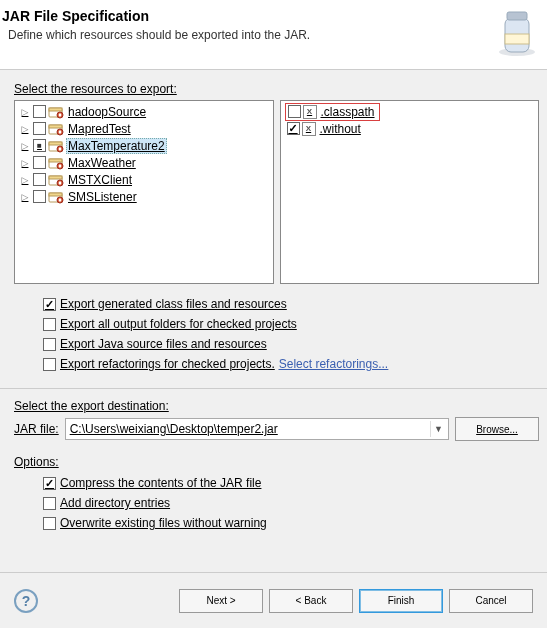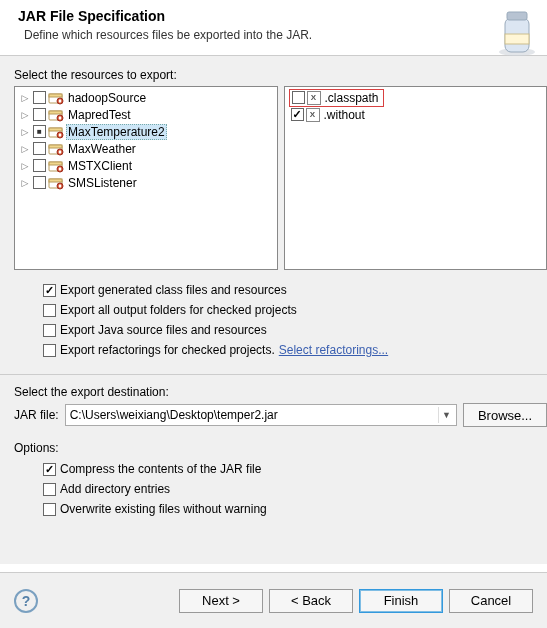--- a/index.html
+++ b/index.html
@@ -7,36 +7,37 @@
     font-family: "Segoe UI", Tahoma, sans-serif;
     font-size: 12px;
     background: #fff;
     color: #000;
     width: 547px;
     height: 628px;
     overflow: hidden;
     position: relative;
   }
   .header {
-    height: 56px;
+    height: 70px;
     background: #fff;
-    padding: 8px 18px;
+    padding: 8px 2px;
     border-bottom: 1px solid #ccc;
     position: relative;
   }
   .header h1 { font-size: 14px; font-weight: bold; margin-bottom: 4px; }
   .header p { font-size: 12px; padding-left: 6px; color: #333; }
   .jar-icon {
     position: absolute; right: 10px; top: 4px;
     width: 54px; height: 54px;
   }
   .content {
     background: #f0f0f0;
-    padding: 12px 0 8px 14px;
+    padding: 12px 8px 8px 14px;
     height: 508px;
+    text-decoration: underline;
   }
   .label { margin-bottom: 4px; display: block; }
   .twopane { display: flex; gap: 6px; margin-bottom: 10px; }
   .pane {
     flex: 1; background: #fff; border: 1px solid #888;
     height: 184px; padding: 2px 2px; overflow: auto;
   }
   .tree-row, .file-row {
     display: flex; align-items: center; height: 17px;
     padding-left: 2px; gap: 2px;
@@ -77,21 +78,21 @@
     flex: 1; height: 22px; border: 1px solid #aaa; background: #fff;
     display: flex; align-items: center; padding: 0 4px; position: relative; text-align: right;
   }
   .combo .caret {
     position: absolute; right: 2px; top: 2px; width: 16px; height: 16px;
     border-left: 1px solid #ddd; display: flex; align-items: center; justify-content: center;
     font-size: 9px; color: #555;
   }
   .btn {
     min-width: 84px; height: 24px; border: 1px solid #999; background: #f6f6f6;
-    font-size: 13px; font-family: inherit; cursor: pointer;
+    font-size: 10px; font-family: inherit; cursor: pointer;
     display: inline-flex; align-items: center; justify-content: center;
   }
   .btn.primary { border: 1px solid #3399dd; box-shadow: 0 0 0 1px #7fbde4 inset; }
   .sep { border: 0; border-top: 1px solid #ccc; margin: 10px -14px; }
   .footer {
     position: absolute; bottom: 0; left: 0; right: 0; height: 56px;
     background: #f0f0f0; border-top: 1px solid #ccc;
     display: flex; align-items: center; padding: 0 14px; gap: 6px;
   }
   .footer .spacer { flex: 1; }
@@ -99,21 +100,21 @@
     width: 24px; height: 24px; border: 2px solid #7aa0c0; border-radius: 50%;
     display: flex; align-items: center; justify-content: center;
     color: #5580a8; font-weight: bold; font-size: 14px;
   }
 </style>
 </head>
 <body>
 
 <div class="header">
   <h1>JAR File Specification</h1>
-  <p>Define which resources files be exported into the JAR.</p>
+  <p>Define which resources should be exported into the JAR.</p>
   <div class="jar-icon">
     <svg viewBox="0 0 54 54">
       <ellipse cx="34" cy="48" rx="18" ry="4" fill="#cfd4da" opacity="0.6"></ellipse>
       <rect x="22" y="14" width="24" height="34" rx="6" fill="#dce6f2" stroke="#9ab" stroke-width="1"></rect>
       <rect x="24" y="8" width="20" height="8" rx="2" fill="#b7c3d2" stroke="#9ab"></rect>
       <rect x="22" y="30" width="24" height="10" fill="#fff6d6" stroke="#cbbd8c"></rect>
     </svg>
   </div>
 </div>
 

